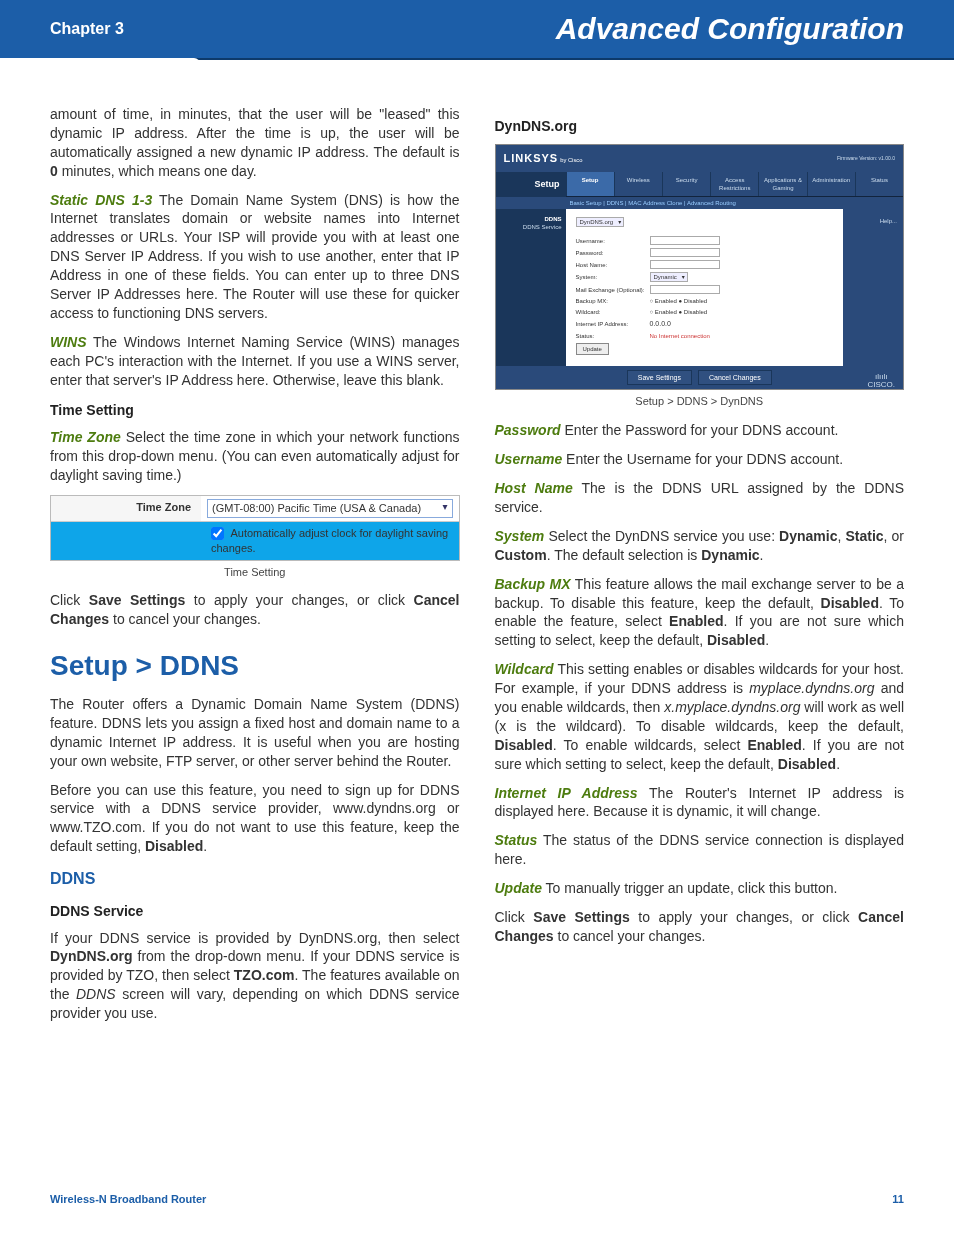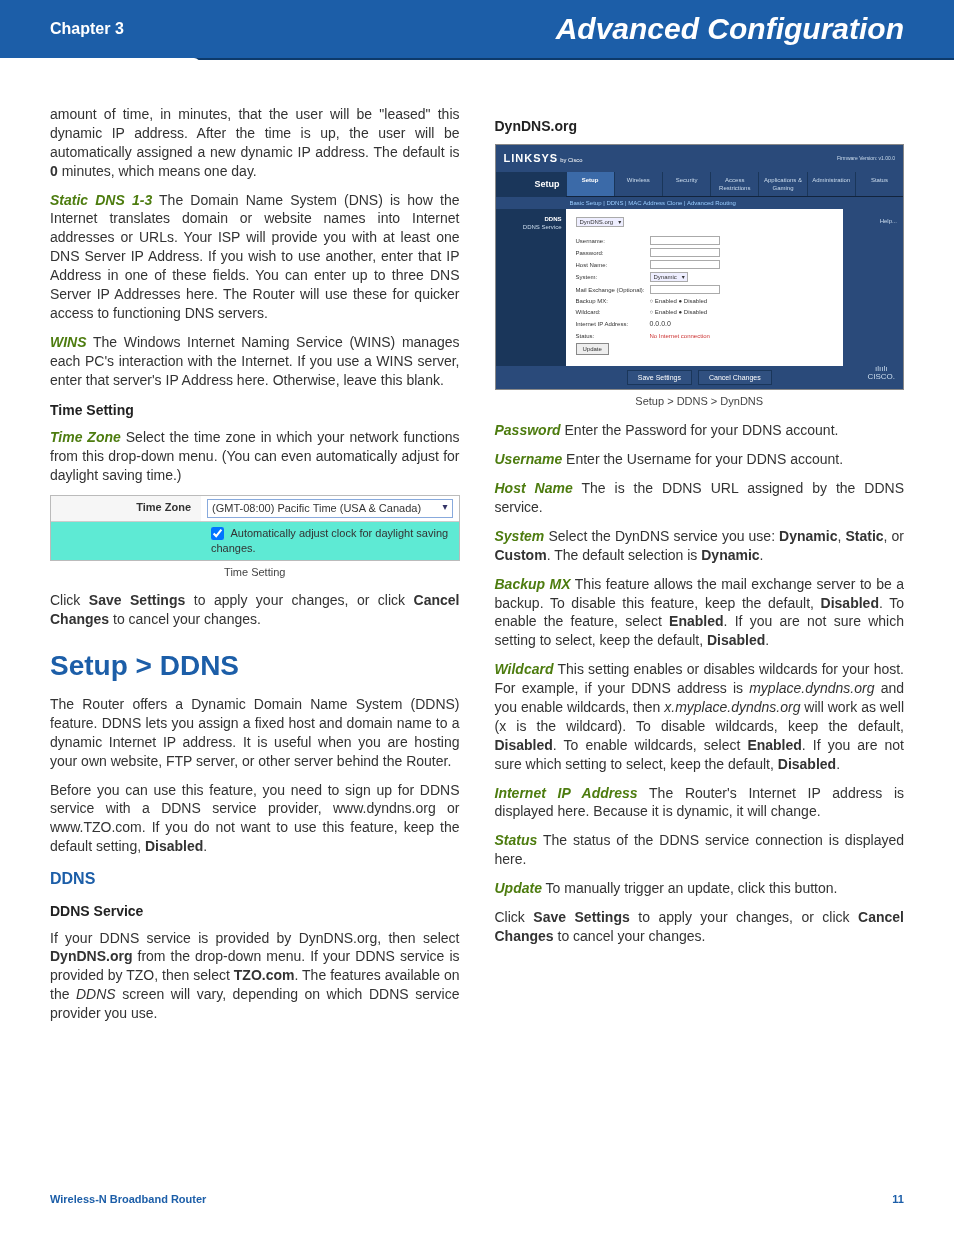--- a/index.html
+++ b/index.html
@@ -110,21 +110,21 @@
   .tz-select .sel::after {
     content: "▾";
     position: absolute;
     right: 4px;
     top: 0;
     color: #336;
     font-size: 10px;
   }
   .tz-row2 {
     padding: 4px 6px 4px 160px;
-    background: #5eead4;
+    background: #0ea5e9;
     color: #333;
   }
   .tz-row2 input { vertical-align: middle; margin-right: 4px; }
   .router-fig {
     border: 1px solid #888;
     background: #fff;
     margin: 6px 0 2px 0;
     font-size: 7px;
     color: #fff;
   }
@@ -229,21 +229,21 @@
   .rf-footer .btn {
     background:#305080;
     border:1px solid #1a365a;
     color:#fff;
     padding:2px 10px;
     font-size:7px;
   }
   .rf-cisco {
     position:absolute;
     right:8px;
-    bottom:8px;
+    bottom:0;
     color:#cde;
     font-size:8px;
     text-align:center;
     line-height:1;
   }
   .page-footer {
     position:absolute;
     bottom: 30px;
     left: 50px;
     right: 50px;

